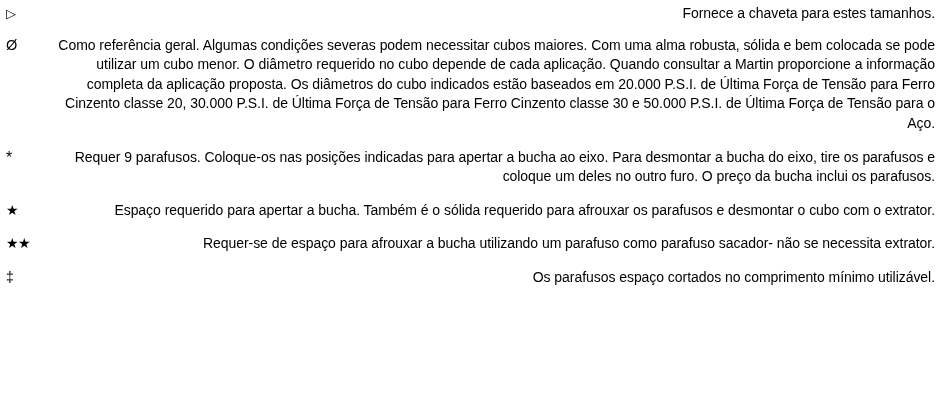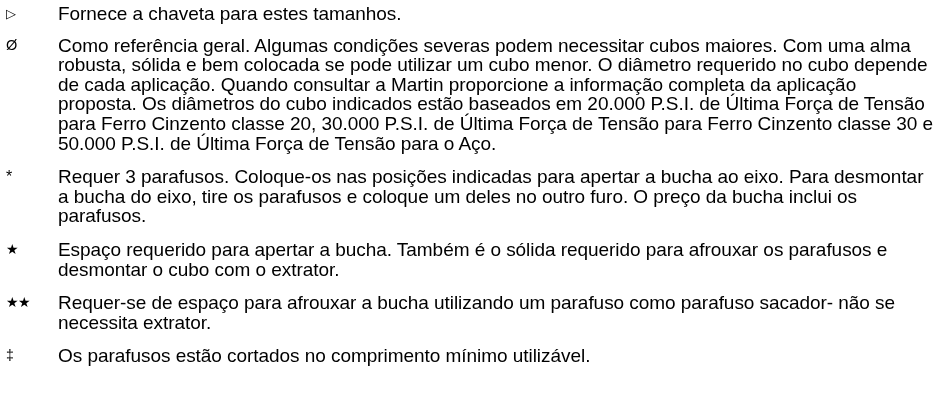--- a/index.html
+++ b/index.html
@@ -41,23 +41,23 @@
   }
   .note-marker.symbol-dagger {
     font-size: 14px;
   }
   .note-marker.symbol-ast {
     font-size: 16px;
     line-height: 19px;
   }
   .note-text {
     flex: 1 1 auto;
-    font-size: 19px;
+    font-size: 14px;
     line-height: 19.6px;
-    text-align: left;
+    text-align: right;
     letter-spacing: -0.05px;
   }
   .note-row.tight { margin-bottom: 12px; }
   .note-row.block { margin-bottom: 14px; }
 </style>
 </head>
 <body>
 
 <div class="notes">
 
@@ -66,31 +66,31 @@
     <div class="note-text">Fornece a chaveta para estes tamanhos.</div>
   </div>
 
   <div class="note-row block">
     <div class="note-marker">Ø</div>
     <div class="note-text">Como referência geral. Algumas condições severas podem necessitar cubos maiores. Com uma alma robusta, sólida e bem colocada se pode utilizar um cubo menor. O diâmetro requerido no cubo depende de cada aplicação. Quando consultar a Martin proporcione a informação completa da aplicação proposta. Os diâmetros do cubo indicados estão baseados em 20.000 P.S.I. de Última Força de Tensão para Ferro Cinzento classe 20, 30.000 P.S.I. de Última Força de Tensão para Ferro Cinzento classe 30 e 50.000 P.S.I. de Última Força de Tensão para o Aço.</div>
   </div>
 
   <div class="note-row block">
     <div class="note-marker symbol-ast">*</div>
-    <div class="note-text">Requer 3 parafusos. Coloque-os nas posições indicadas para apertar a bucha ao eixo. Para desmontar a bucha do eixo, tire os parafusos e coloque um deles no outro furo. O preço da bucha inclui os parafusos.</div>
+    <div class="note-text">Requer 9 parafusos. Coloque-os nas posições indicadas para apertar a bucha ao eixo. Para desmontar a bucha do eixo, tire os parafusos e coloque um deles no outro furo. O preço da bucha inclui os parafusos.</div>
   </div>
 
   <div class="note-row block">
     <div class="note-marker symbol-star">★</div>
     <div class="note-text">Espaço requerido para apertar a bucha. Também  é o sólida requerido para afrouxar os parafusos e desmontar o cubo com o extrator.</div>
   </div>
 
   <div class="note-row block">
     <div class="note-marker symbol-star">★★</div>
     <div class="note-text">Requer-se de espaço para afrouxar a bucha utilizando um parafuso como parafuso sacador- não se necessita extrator.</div>
   </div>
 
   <div class="note-row">
     <div class="note-marker symbol-dagger">‡</div>
-    <div class="note-text">Os parafusos estão cortados no comprimento mínimo utilizável.</div>
+    <div class="note-text">Os parafusos espaço cortados no comprimento mínimo utilizável.</div>
   </div>
 
 </div>
 
 </body></html>

